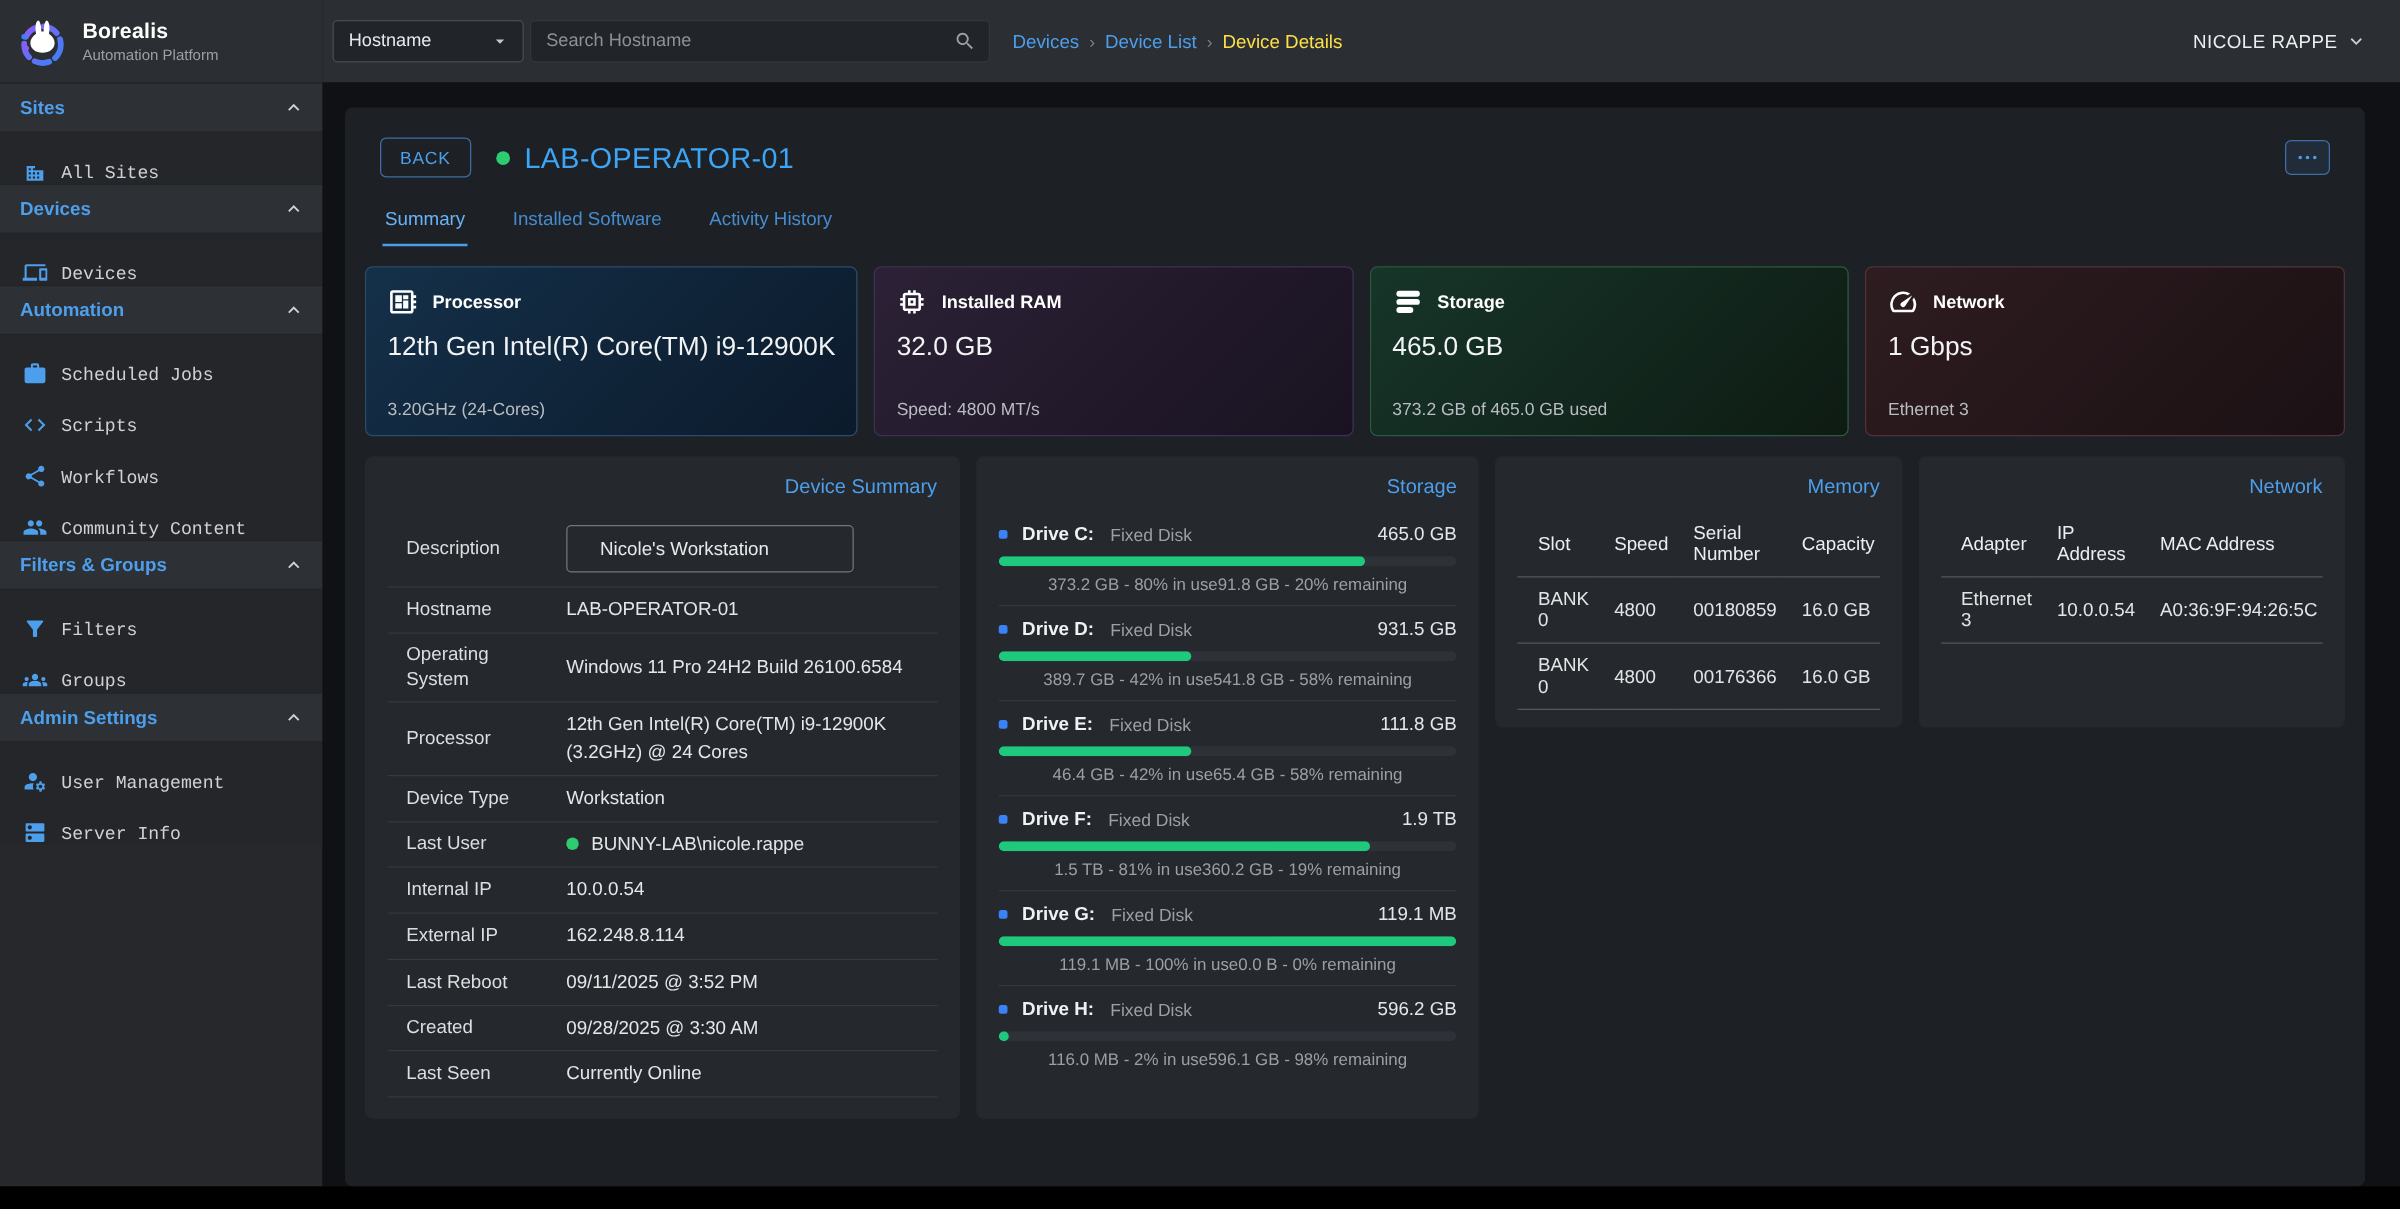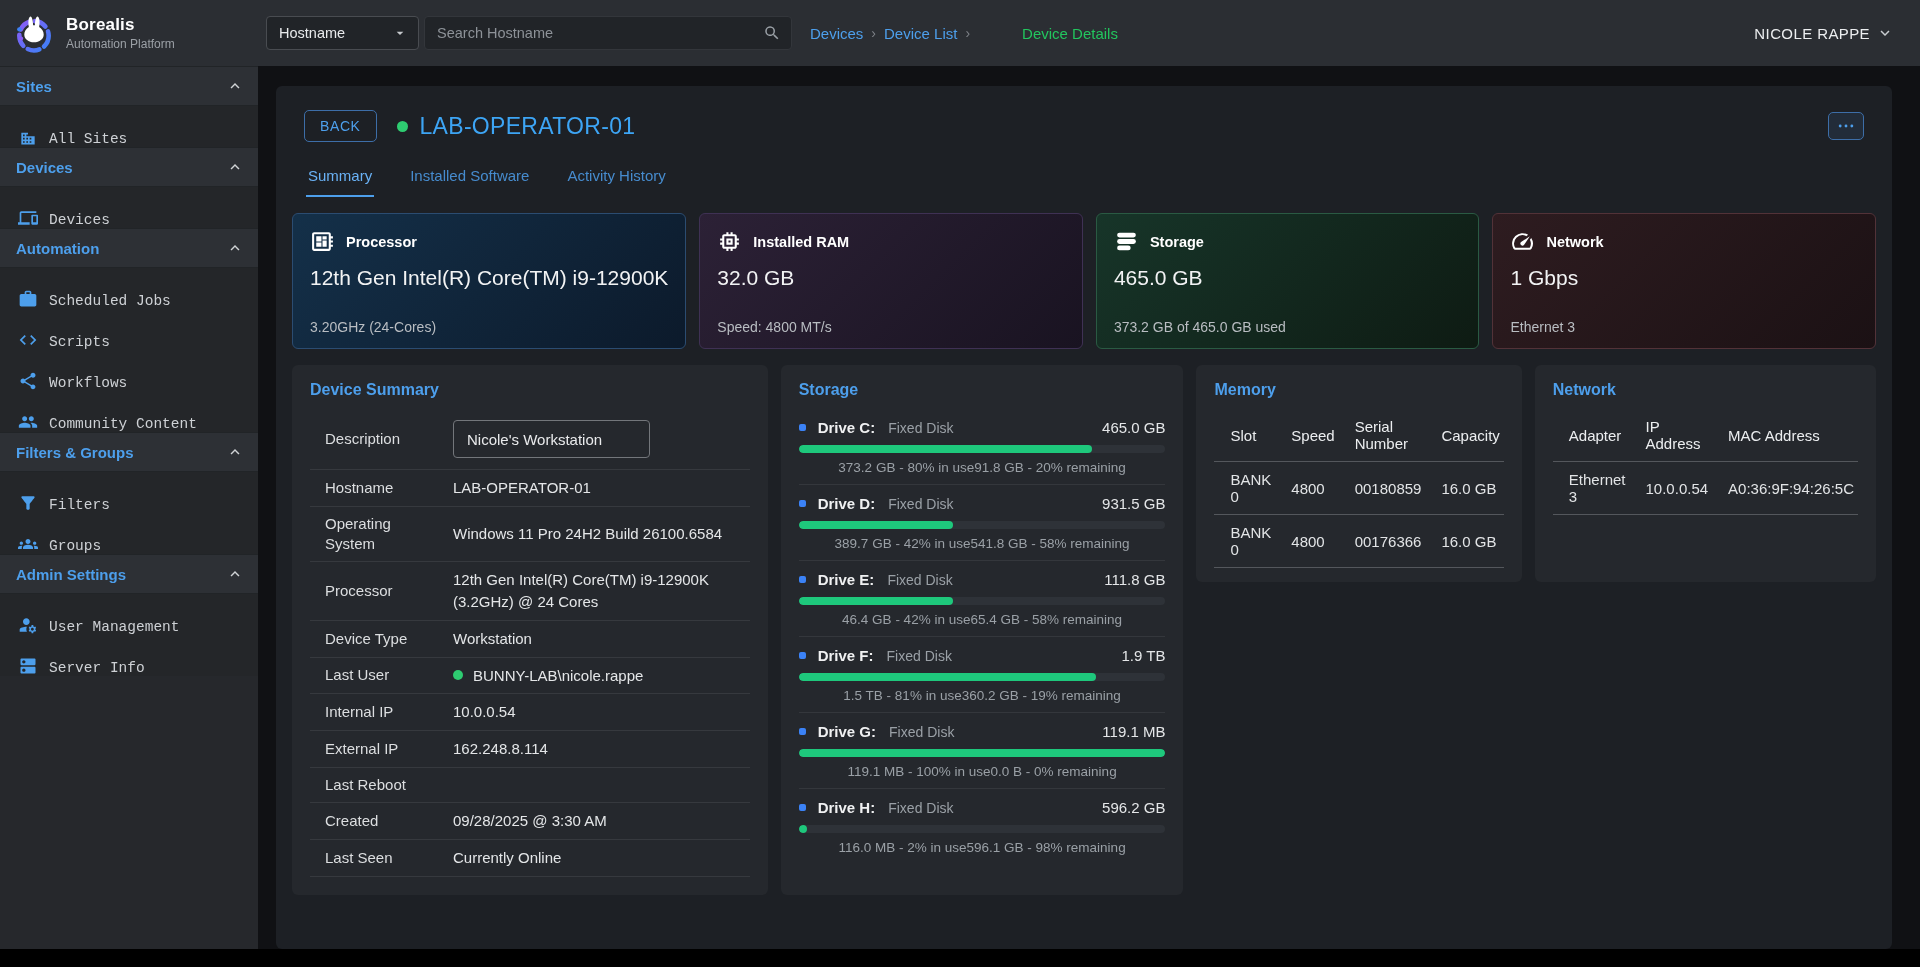--- a/index.html
+++ b/index.html
@@ -32,21 +32,21 @@
   .sel-caret { margin-left: auto; width: 16px; height: 16px; color: #c6c9cd; }
   .search-box { width: 368px; height: 34px; margin-left: 5px; background: #212428; border: 1px solid #33363b;
     border-radius: 4px; display: flex; align-items: center; padding: 0 10px 0 2px; justify-content: space-between; }
   .search-box input { flex: 1; background: transparent; border: 0; outline: 0; color: #e4e6e8;
     font-size: 14.5px; padding: 0 10px; font-family: inherit; }
   .search-box input::placeholder { color: #8d9298; }
   .search-icon { width: 18px; height: 18px; color: #9aa0a6; }
   .breadcrumbs { display: flex; align-items: center; gap: 8px; margin-left: 18px; font-size: 15px; }
   .crumb-link { color: #4d9fec; cursor: pointer; }
   .crumb-sep { color: #7d8artifact187; color: #7d8187; font-size: 14px; }
-  .crumb-current { color: #22c55e; margin-left: 44px; }
+  .crumb-current { color: #fde047; }
   .topbar .spacer, .device-header .spacer { flex: 1; }
   .user-menu { display: flex; align-items: center; gap: 6px; color: #eceef0; font-size: 15px;
     letter-spacing: .4px; cursor: pointer; }
   .user-chev { width: 18px; height: 18px; color: #c9ccd0; }
 
   
   .content-backdrop { flex: 1; padding: 20px 28px 0 18px; background: #101114; }
   .content-card { width: 100%; height: 863px; background: #1d2025; border-radius: 6px; padding: 14px 14px 0; }
 
   .device-header { display: flex; align-items: center; padding: 10px 14px 0 14px; }
@@ -65,33 +65,33 @@
   .stat-cards { display: flex; gap: 13px; margin: 16px 2px 0; }
   .stat-card { flex: 1; height: 136px; border-radius: 6px; border: 1px solid; padding: 15px 17px 13px; display: flex; flex-direction: column; }
   .stat-top { display: flex; align-items: center; gap: 11px; }
   .cicon { width: 25px; height: 25px; color: #fff; }
   .stat-label { font-size: 14.5px; font-weight: bold; color: #fff; }
   .stat-value { font-size: 21px; color: #f2f3f4; margin-top: 12px; white-space: nowrap; }
   .stat-sub { margin-top: auto; font-size: 14px; color: #b9bdc2; }
 
   .panels { display: flex; gap: 13px; margin: 16px 2px 0; align-items: flex-start; }
   .panel { background: #25282d; border-radius: 6px; padding: 14px 18px; }
-  .panel h2 { font-size: 16px; font-weight: bold; color: #4d9fec; margin: 2px 0 10px; }
+  .panel h2 { font-size: 16px; font-weight: normal; color: #4d9fec; margin: 2px 0 10px; text-align: right; }
   .panel-summary { width: 585px; height: 530px; }
   .panel-storage { width: 494px; height: 530px; }
   .col3 { flex: 1; display: flex; gap: 13px; }
 
   
   .srow { display: flex; align-items: center; padding: 7px 4px 7px 15px; border-bottom: 1px solid #36393e; font-size: 15px; min-height: 33px; }
   .srow-label { flex: 0 0 128px; color: #dcdee0; line-height: 1.35; padding-right: 8px; }
   .srow-value { flex: 1; color: #e4e6e8; line-height: 1.45; display: flex; align-items: center; gap: 10px; }
   .srow-value .val-text { display: inline; }
   .srow.has-input { padding-top: 11px; padding-bottom: 11px; }
-  .desc-input { width: 197px; height: 38px; background: transparent; border: 1px solid #73767b; border-radius: 4px;
-    color: #e9eaec; font-size: 15px; padding: 0 13px; font-family: inherit; outline: none; }
+  .desc-input { width: 230px; height: 38px; background: transparent; border: 1px solid #73767b; border-radius: 4px;
+    color: #e9eaec; font-size: 15px; padding: 0 26px; font-family: inherit; outline: none; }
   .mini-dot { width: 10px; height: 10px; border-radius: 50%; background: #2ecc71; flex: 0 0 10px; }
 
   
   .drive { padding: 10px 0 9px; }
   .drive + .drive { border-top: 1px solid #34373c; }
   .drive-head { display: flex; align-items: center; gap: 9px; }
   .drive-bullet { width: 7px; height: 7px; border-radius: 2px; background: #3b82f6; flex: 0 0 7px; }
   .drive-name { font-size: 15px; font-weight: bold; color: #f0f1f2; margin-left: 3px; }
   .drive-type { font-size: 14px; color: #9aa0a6; margin-left: 4px; }
   .drive-size { margin-left: auto; font-size: 15px; color: #e4e6e8; }
@@ -420,20 +420,23 @@
                   </div>
                 </div>
                 <div class="srow">
                   <div class="srow-label">External IP</div>
                   <div class="srow-value">
                     <span class="val-text">162.248.8.114</span>
                   </div>
                 </div>
                 <div class="srow">
                   <div class="srow-label">Last Reboot</div>
+                  <div class="srow-value">
+                    <span class="val-text">09/11/2025 @ 3:52 PM</span>
+                  </div>
                 </div>
                 <div class="srow">
                   <div class="srow-label">Created</div>
                   <div class="srow-value">
                     <span class="val-text">09/28/2025 @ 3:30 AM</span>
                   </div>
                 </div>
                 <div class="srow">
                   <div class="srow-label">Last Seen</div>
                   <div class="srow-value">

